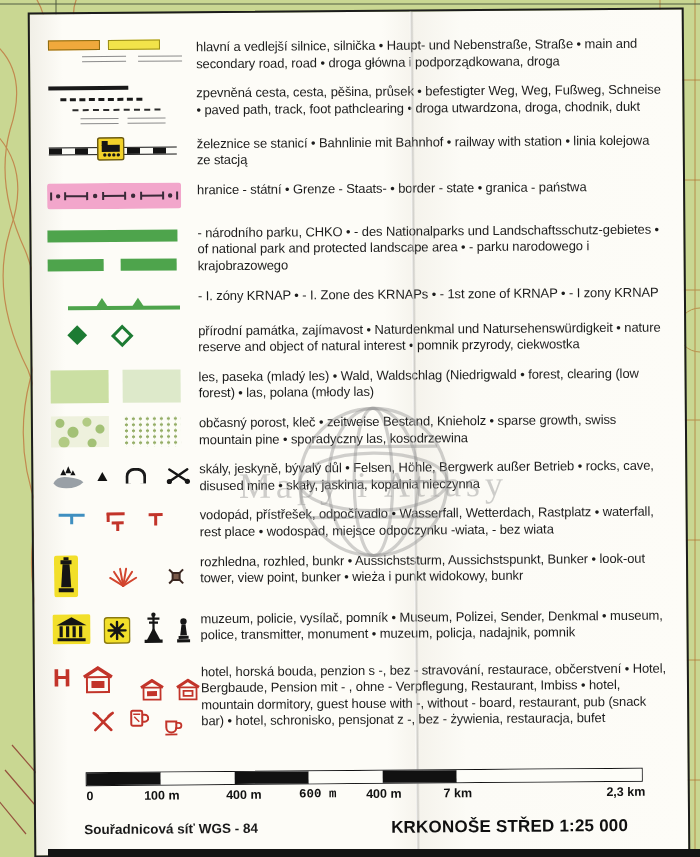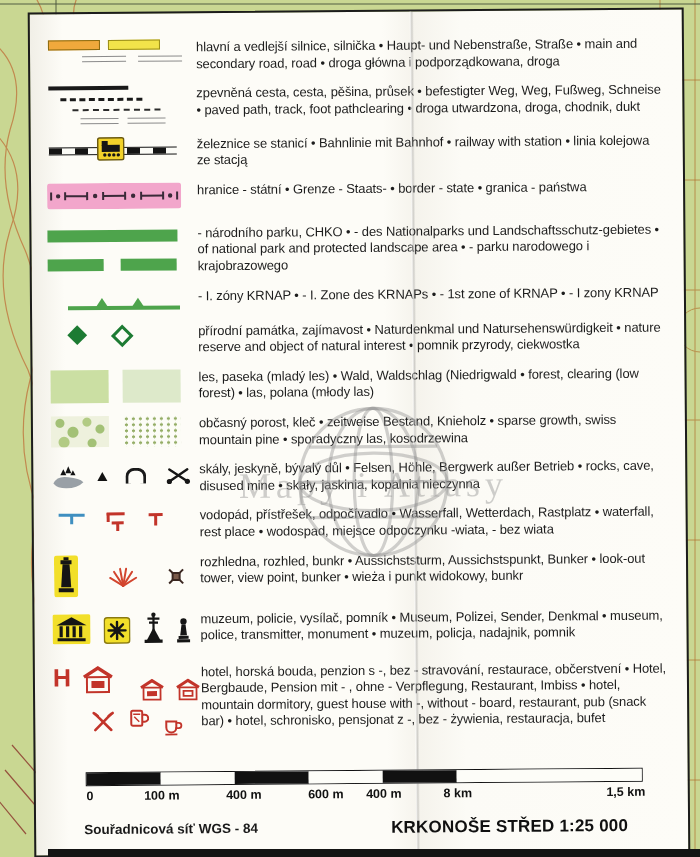--- a/index.html
+++ b/index.html
@@ -422,24 +422,24 @@
         <div class="seg b" style="width:74px;"></div>
         <div class="seg w" style="width:74px;"></div>
         <div class="seg b" style="width:74px;"></div>
         <div class="seg w" style="width:74px;"></div>
         <div class="seg b" style="width:74px;"></div>
         <div class="seg w" style="flex:1;"></div>
       </div>
       <span class="sb-label" style="left:4px;">0</span>
       <span class="sb-label" style="left:76px;">100 m</span>
       <span class="sb-label" style="left:158px;">400 m</span>
-      <span class="sb-label" style="left:240px;">600 m</span>
+      <span class="sb-label" style="left:232px;font-family:Liberation Mono, monospace;">600 m</span>
       <span class="sb-label" style="left:298px;">400 m</span>
-      <span class="sb-label" style="left:372px;">8 km</span>
-      <span class="sb-label" style="left:540px;">1,5 km</span>
+      <span class="sb-label" style="left:372px;">7 km</span>
+      <span class="sb-label" style="left:540px;">2,3 km</span>
     </div>
 
     <div class="footer-note">Souřadnicová síť  WGS - 84</div>
     <div class="map-title">KRKONOŠE  STŘED 1:25 000</div>
   </div>
 
   <div class="bottom-strip"></div>
 </div>
 
 </body></html>

